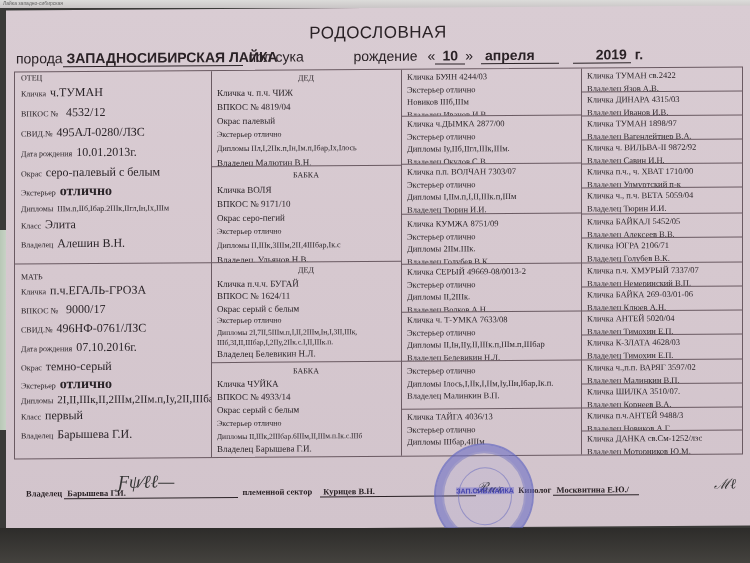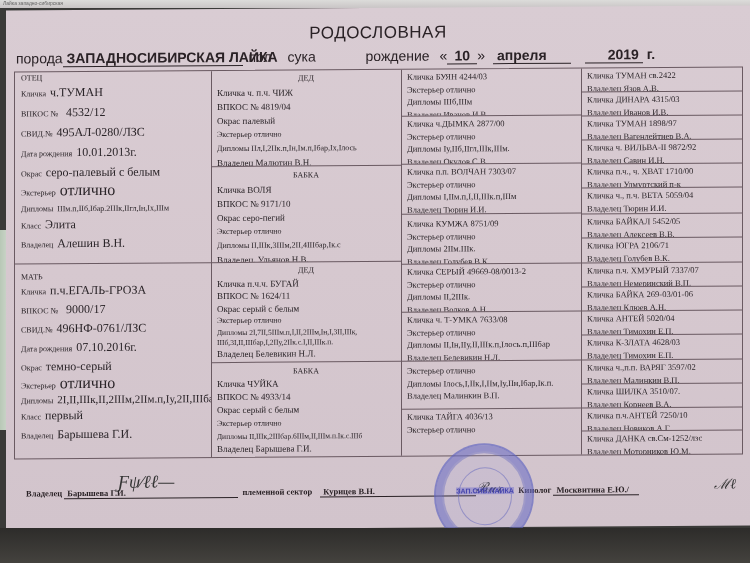--- a/index.html
+++ b/index.html
@@ -46,21 +46,21 @@
     position: absolute; left: 8px; top: 61px; width: 727px; height: 386px;
     border: 1px solid #6a5a62;
   }
   .col { position: absolute; top: 0; bottom: 0; border-right: 1px solid #6a5a62; }
   .cell { position: absolute; left: 0; right: 0; border-bottom: 1px solid #6a5a62; padding: 1px 6px; box-sizing: border-box; overflow: hidden; }
   .cell:last-child { border-bottom: none; }
   .t-sm { font-size: 8px; line-height: 14px; }
   .line { display: block; white-space: nowrap; }
   .lab { font-size: 8px; }
   .val-lg { font-size: 12px; }
-  .val-md { font-size: 16px; }
+  .val-md { font-size: 14px; font-weight: bold; }
   .c3 .line, .c4 .line { font-size: 8.5px; line-height: 12.5px; }
   .footer {
     position: absolute; left: 20px; top: 478px; width: 720px; height: 20px;
     font-size: 8.5px; white-space: nowrap; color: #2a2226;
   }
   .footer .fl { font-weight: bold; display: inline-block; }
   .footer .fu { border-bottom: 1px solid #2a2226; display: inline-block; font-weight: bold; padding: 0 3px; }
   .sig { position: absolute; font-family: Liberation Serif, serif; font-style: italic; color: #333; text-align: right; }
   .stamp {
     position: absolute; left: 428px; top: 436px; width: 96px; height: 100px;
@@ -85,21 +85,21 @@
     <span>Лайка западно-сибирская</span>
   </div>
 <div class="desk-left"></div>
 
 <div class="paper">
   <div class="title">РОДОСЛОВНАЯ</div>
 
   <div class="hdr">
     <span class="lbl">порода</span><span class="u" style="width:172px">ЗАПАДНОСИБИРСКАЯ ЛАЙКА</span>
     <span class="lbl" style="margin-left:2px">пол</span>
-    <span class="lbl" style="margin-left:12px;width:60px">сука</span>
+    <span class="lbl" style="margin-left:0;width:60px">сука</span>
     <span class="lbl" style="margin-left:14px">рождение</span>
     <span class="lbl" style="margin-left:6px">«</span><span class="u" style="width:22px">10</span><span class="lbl">»</span>
     <span class="u" style="width:70px;text-align:left;margin-left:4px">апреля</span>
     <span class="u" style="width:50px;margin-left:10px;text-align:right">2019</span>
     <span class="lbl" style="font-weight:bold">г.</span>
   </div>
 
   <div class="grid">
 
     <div class="col" style="left:0;width:196px">
@@ -166,21 +166,21 @@
         <span class="line">Экстерьер отлично</span>
         <span class="line" style="font-size:7.5px">Дипломы II,IIIк,2IIIбар.6IIIм,II,IIIм.п.Iк.с.IIIб</span>
         <span class="line" style="font-size:9px">Владелец Барышева Г.И.</span>
       </div>
     </div>
 
     <div class="col c3" style="left:386px;width:180px">
       <div class="cell" style="top:0;height:47px">
         <span class="line">Кличка БУЯН    4244/03</span>
           <span class="line">Экстерьер отлично</span>
-          <span class="line">Дипломы IIIб,IIIм</span>
+          <span class="line">Новиков IIIб,IIIм</span>
           <span class="line">Владелец Иванов И.В.</span>
       </div>
       <div class="cell" style="top:47px;height:48px">
         <span class="line">Кличка ч.ДЫМКА  2877/00</span>
           <span class="line">Экстерьер отлично</span>
           <span class="line">Дипломы Iу,IIб,IIгл,IIIк,IIIм.</span>
           <span class="line">Владелец Окулов С.В.</span>
       </div>
       <div class="cell" style="top:95px;height:50px">
         <span class="line">Кличка п.п. ВОЛЧАН   7303/07</span>
@@ -196,31 +196,32 @@
       </div>
       <div class="cell" style="top:195px;height:48px">
         <span class="line">Кличка  СЕРЫЙ  49669-08/0013-2</span>
           <span class="line">Экстерьер отлично</span>
           <span class="line">Дипломы     II,2IIIк.</span>
           <span class="line">Владелец Волков  А.Н.</span>
       </div>
       <div class="cell" style="top:243px;height:49px">
         <span class="line">Кличка   ч. Т-УМКА  7633/08</span>
           <span class="line">Экстерьер отлично</span>
-          <span class="line">Дипломы II,Iн,IIу,II,IIIк.п,Iлось.п,IIIбар</span>
+          <span class="line">Дипломы II,Iн,IIу,II,IIIк.п,IIIм.п,IIIбар</span>
           <span class="line">Владелец Белевикин Н.Л.</span>
       </div>
       <div class="cell" style="top:292px;height:48px;padding-top:3px">
           <span class="line">Экстерьер отлично</span>
           <span class="line">Дипломы  Iлось,I,IIк,I,IIм,Iу,IIн,Iбар,Iк.п.</span>
           <span class="line">Владелец Малинкин В.П.</span>
       </div>
       <div class="cell" style="top:340px;height:46px">
         <span class="line">Кличка ТАЙГА 4036/13</span>
           <span class="line">Экстерьер отлично</span>
+          <span class="line">Дипломы IIIбар,4IIIм</span>
       </div>
     </div>
 
     <div class="col c4" style="left:566px;width:161px;border-right:none">
       <div class="cell" style="top:0;height:24px">
           <span class="line">Кличка  ТУМАН  св.2422</span>
           <span class="line">Владелец Язов А.В.</span>
         </div>
       <div class="cell" style="top:24px;height:24px">
           <span class="line">Кличка ДИНАРА    4315/03</span>
@@ -268,21 +269,21 @@
         </div>
       <div class="cell" style="top:292px;height:24px">
           <span class="line">Кличка  ч.,п.п. ВАРЯГ  3597/02</span>
           <span class="line">Владелец  Малинкин В.П.</span>
         </div>
       <div class="cell" style="top:316px;height:24px">
           <span class="line">Кличка ШИЛКА      3510/07.</span>
           <span class="line">Владелец  Корнеев В.А.</span>
         </div>
       <div class="cell" style="top:340px;height:23px">
-          <span class="line">Кличка п.ч.АНТЕЙ    7250/10</span>
+          <span class="line">Кличка п.ч.АНТЕЙ    9488/3</span>
           <span class="line">Владелец Новиков А.Г.</span>
         </div>
       <div class="cell" style="top:363px;height:23px">
           <span class="line">Кличка  ДАНКА   св.См-1252/лзс</span>
           <span class="line">Владелец Моторников Ю.М.</span>
         </div>
     </div>
   </div>
 
   <div class="footer">

